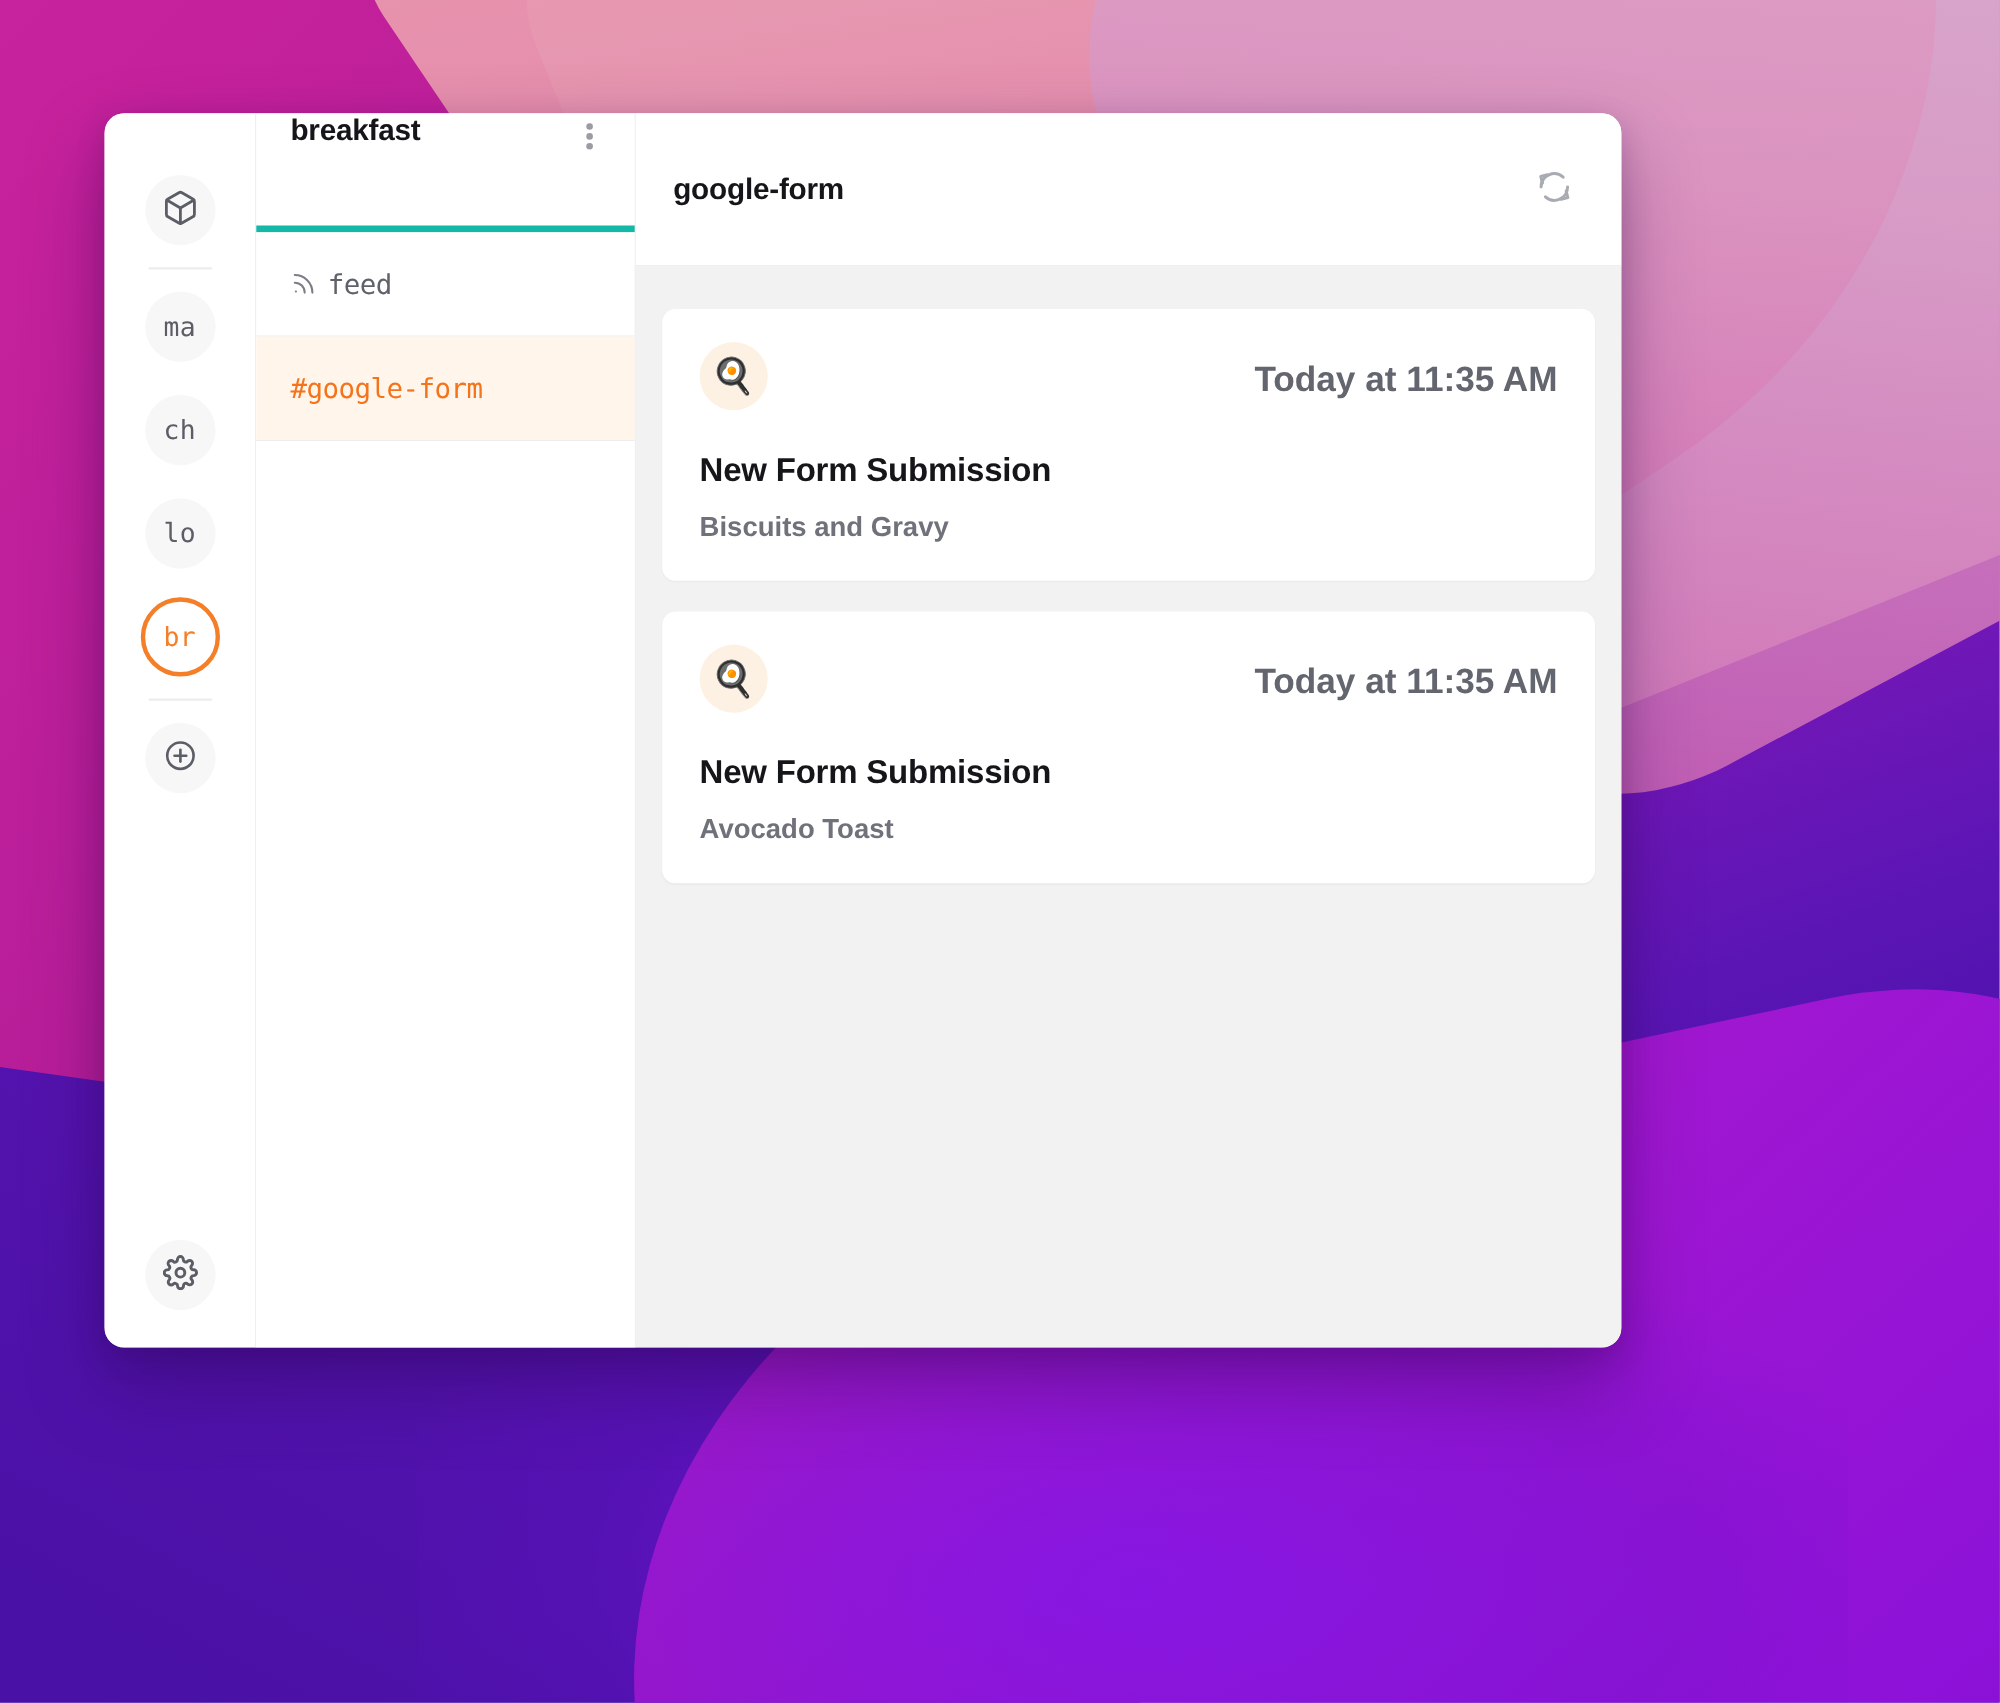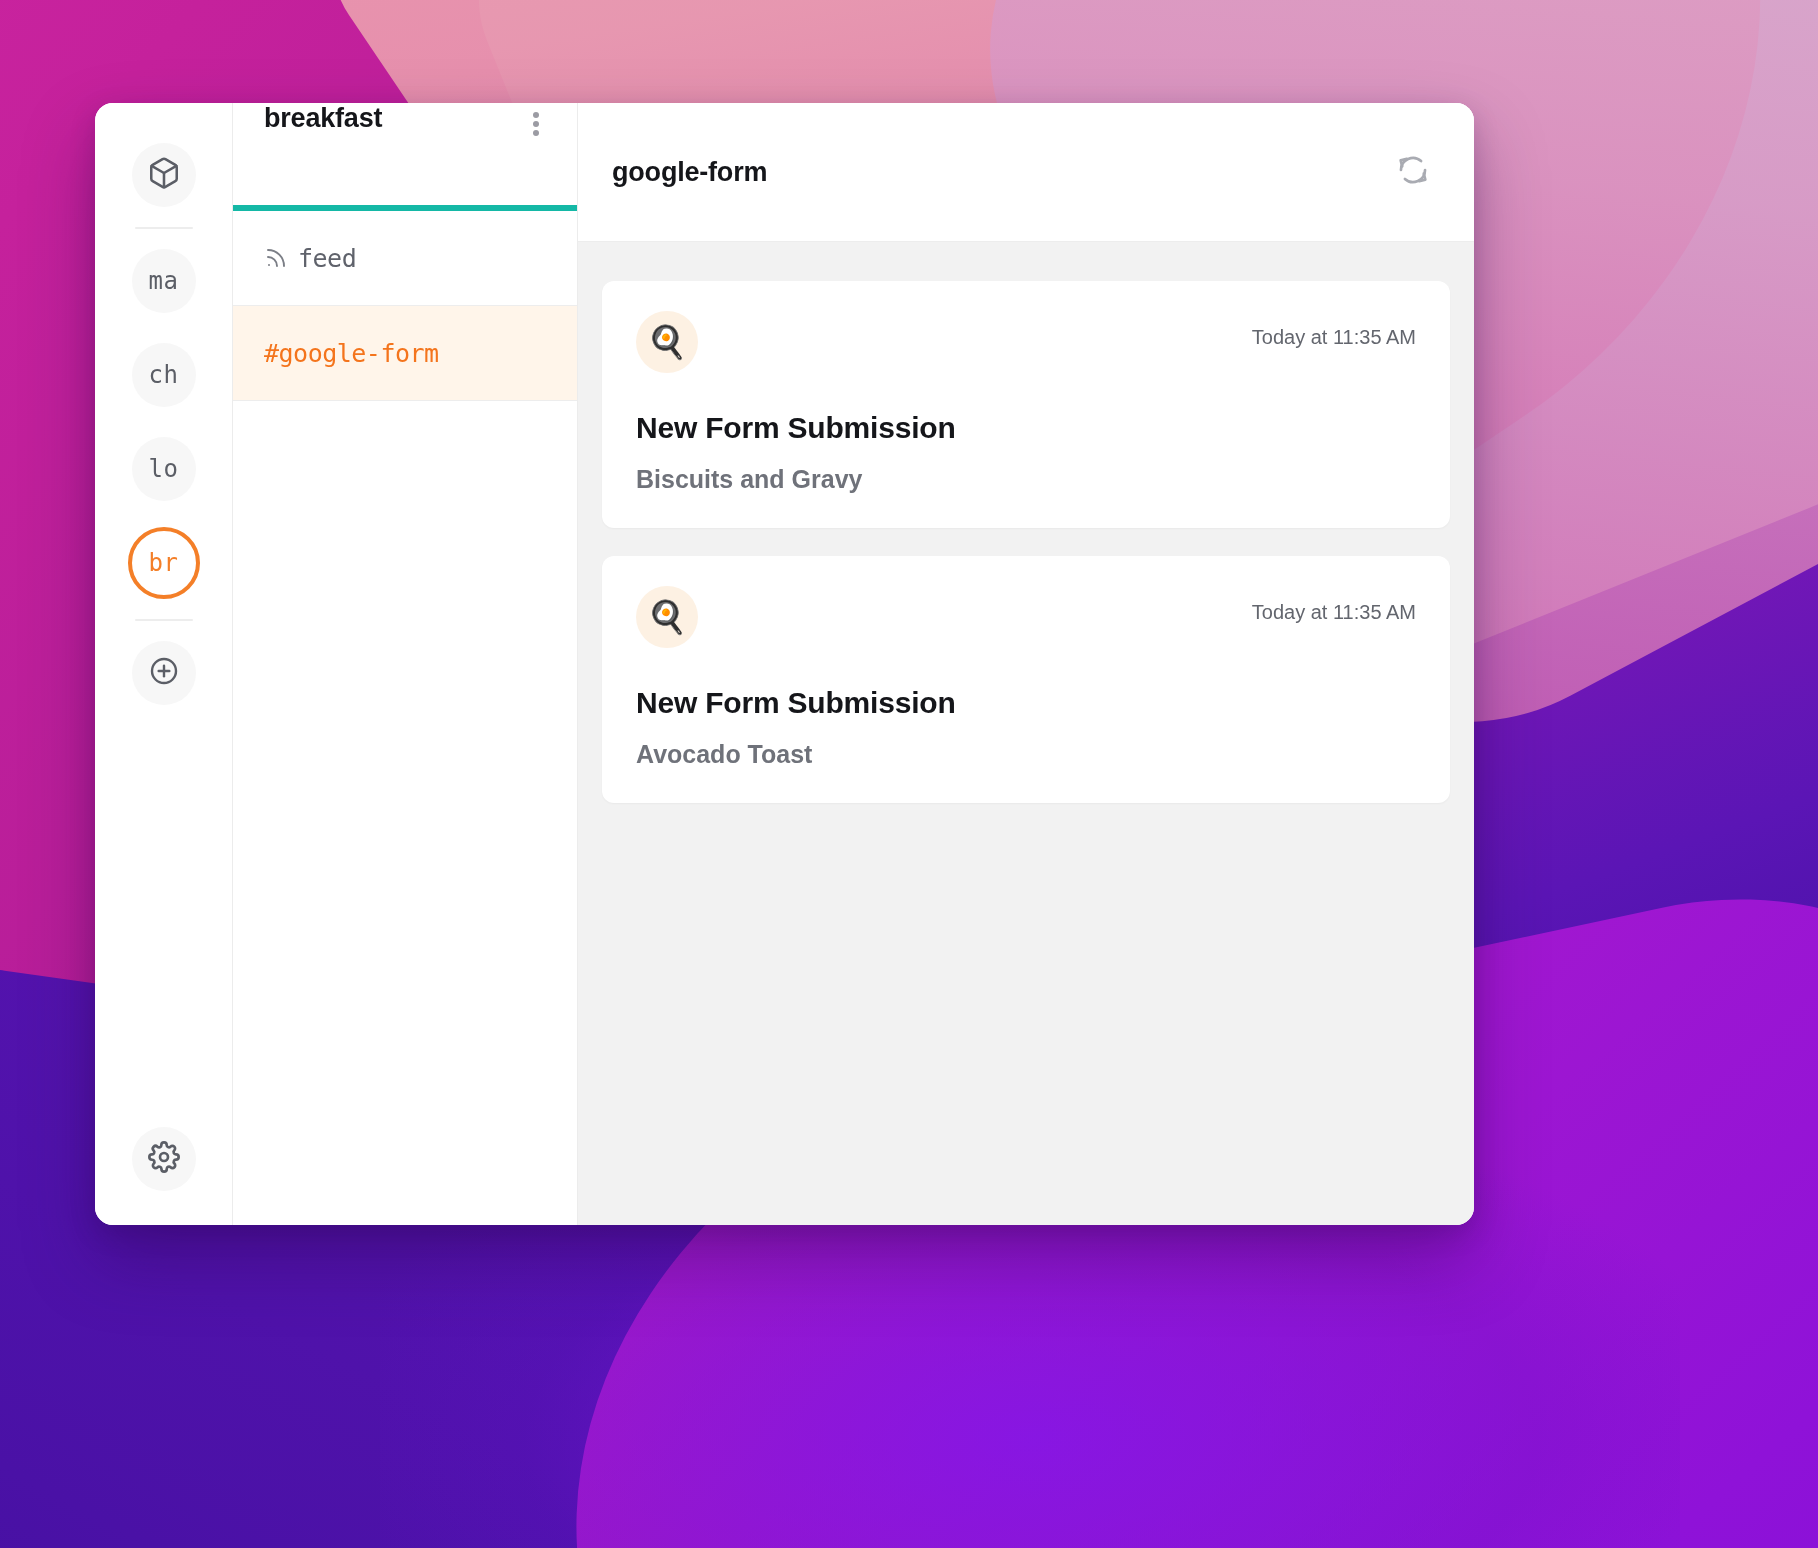--- a/index.html
+++ b/index.html
@@ -79,21 +79,21 @@
     display: flex;
     overflow: hidden;
   }
 
   
   #rail {
     width: 138px;
     background: #fff;
     border-right: 1px solid #ececec;
     display: flex; flex-direction: column; align-items: center;
-    padding-top: 40px; padding-bottom: 34px;
+    padding-top: 56px; padding-bottom: 34px;
     flex: 0 0 138px;
   }
   .rail-circle {
     width: 64px; height: 64px; border-radius: 50%;
     display: flex; align-items: center; justify-content: center;
     background: #f7f7f7;
     color: #5b5e66;
     font-family: "DejaVu Sans Mono", "Liberation Mono", monospace;
     font-size: 24px;
     letter-spacing: .5px;
@@ -197,21 +197,21 @@
     display: flex; align-items: flex-start; justify-content: space-between;
   }
   .card-emoji {
     width: 62px; height: 62px; border-radius: 50%;
     background: #fdf1e3;
     display: flex; align-items: center; justify-content: center;
     font-size: 32px;
     line-height: 1;
   }
   .card-time {
-    font-size: 20px; color: #63666e; padding-top: 15px;
+    font-size: 32px; color: #63666e; padding-top: 15px; font-weight: bold;
   }
   .card-title {
     font-size: 30px; font-weight: bold; color: #15161a;
     margin-top: 38px; letter-spacing: -.2px;
   }
   .card-sub {
     font-size: 25px; color: #6f727a; margin-top: 20px; font-weight: bold;
   }
 </style>
 </head>

